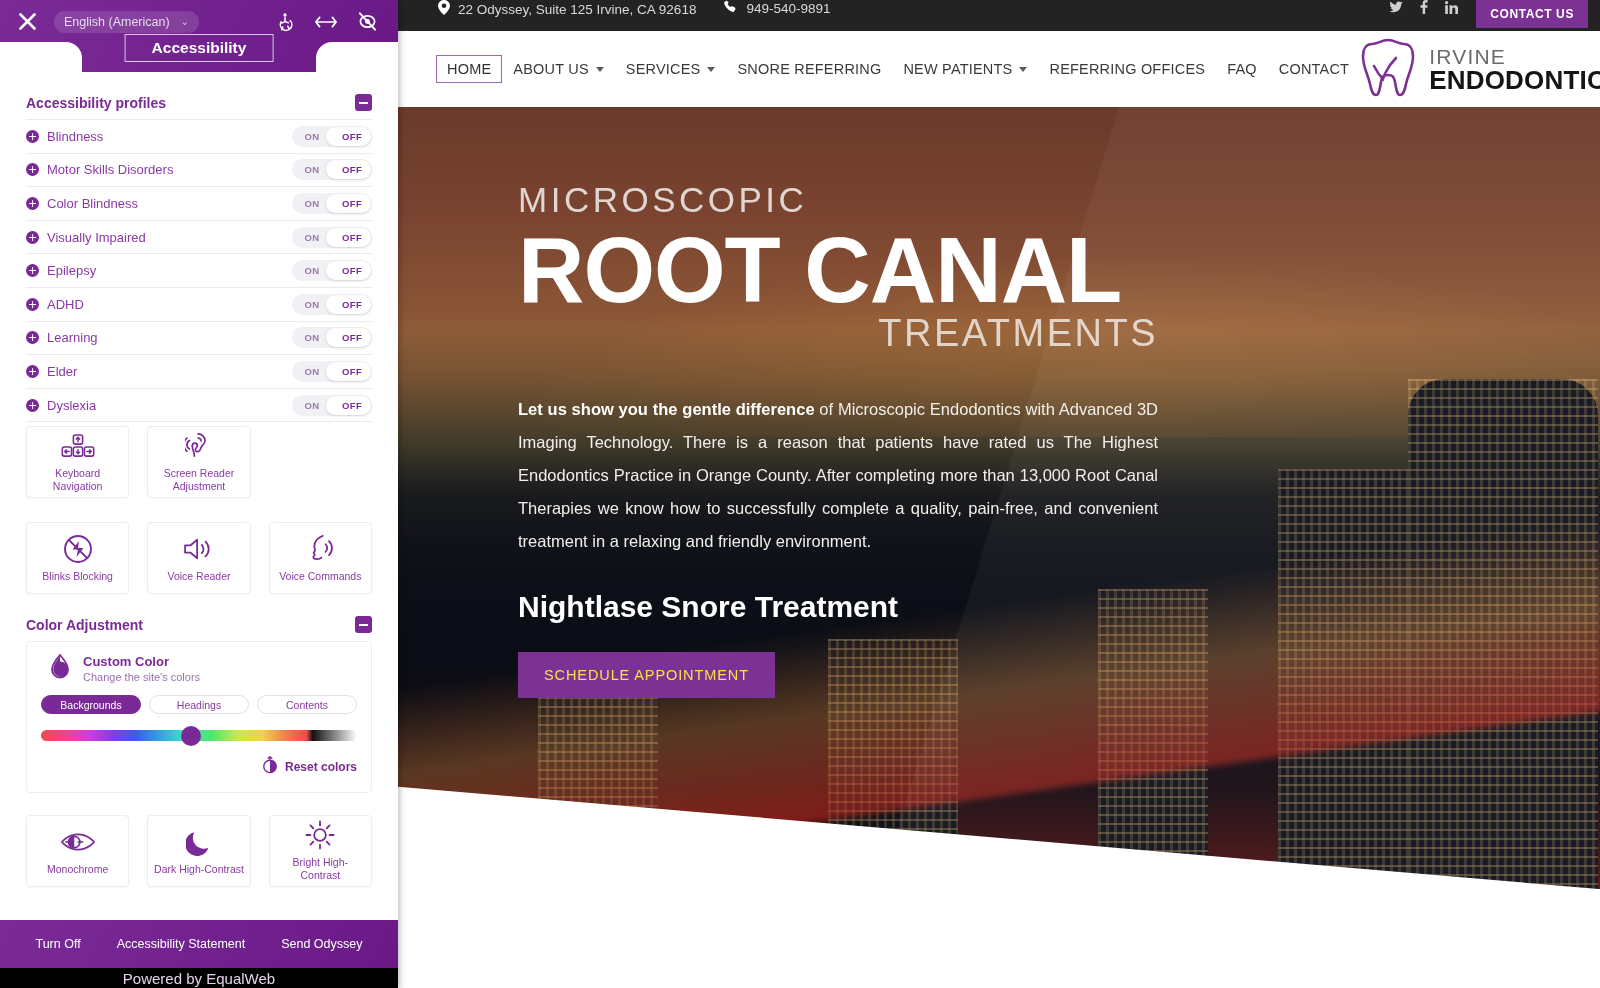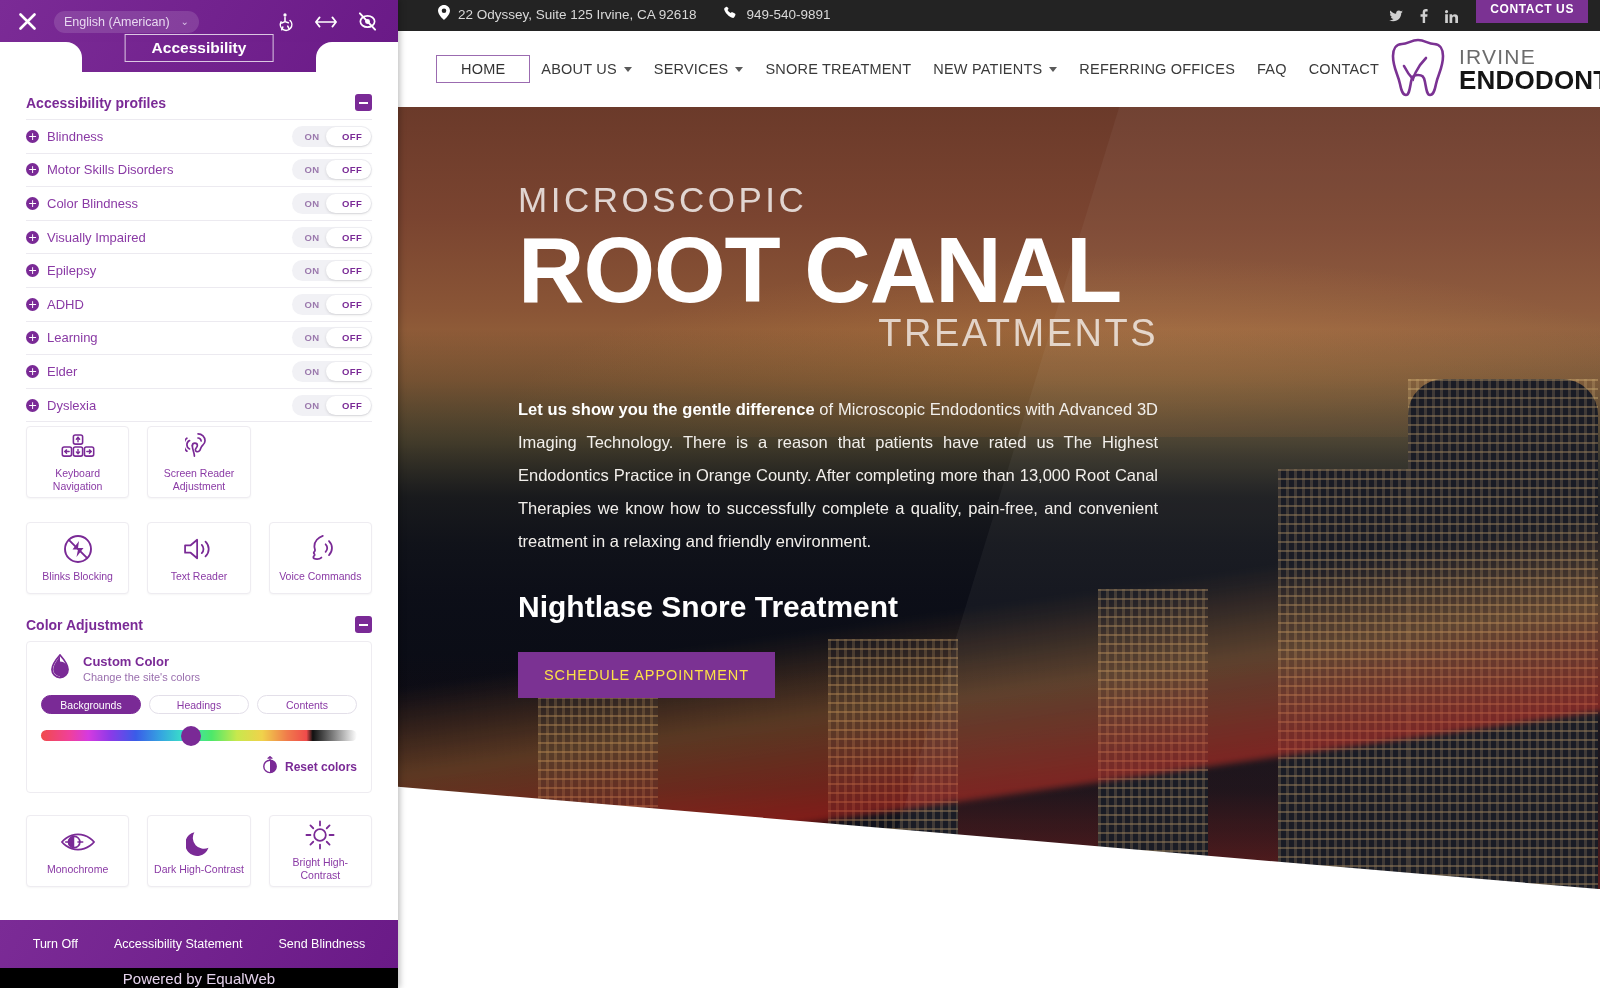--- a/index.html
+++ b/index.html
@@ -9,21 +9,21 @@
     background: #ffffff;
   }
   #root { position: relative; width: 1600px; height: 988px; }
 
   
   .site {
     position: absolute; left: 398px; top: 0; width: 1202px; height: 988px;
     background: #fff; overflow: hidden;
   }
   .topbar {
-    height: 31px; background: #232323; display: flex; align-items: flex-end;
+    height: 31px; background: #232323; display: flex; align-items: flex-start;
     padding: 0 12px 8px 40px; color: #d9d9d9; font-size: 13.5px;
   }
   .topbar .ti { display: flex; align-items: center; gap: 8px; margin-right: 28px; white-space: nowrap; }
   .topbar .ti svg { flex: none; }
   .topbar .spacer { flex: 1 1 auto; }
   .social { display: flex; align-items: center; gap: 17px; margin-right: 18px; }
   .social span { display: inline-flex; color: #cfcfcf; }
   .contact-btn {
     background: #7b3293; color: #fff; font-size: 12px; font-weight: bold;
     letter-spacing: .6px; padding: 7px 14px; border: none; cursor: pointer;
@@ -31,21 +31,21 @@
 
   .navbar {
     height: 76px; background: #fff; display: flex; align-items: center;
     padding: 0 20px 0 38px;
   }
   .nav { display: flex; align-items: center; gap: 0px; }
   .nav a {
     color: #3a3a3a; font-size: 14.5px; letter-spacing: .2px; text-decoration: none;
     padding: 6px 11px; display: inline-flex; align-items: center; gap: 7px; white-space: nowrap;
   }
-  .nav a.active { border: 1px solid #9b6bb0; color: #333; padding: 5px 24px; justify-content: center; }
+  .nav a.active { border: 1px solid #9b6bb0; color: #333; padding: 5px 10px; justify-content: center; }
   .caret { width: 0; height: 0; border-left: 4px solid transparent; border-right: 4px solid transparent; border-top: 5px solid #5a5a5a; display: inline-block; }
   .logo-wrap { margin-left: auto; display: flex; align-items: center; gap: 13px; padding-right: 48px; }
   .logo-text { line-height: 1; }
   .logo-text .l1 { font-size: 21px; color: #6c6c6c; letter-spacing: 1.2px; }
   .logo-text .l2 { font-size: 26px; color: #151515; font-weight: bold; letter-spacing: .2px; }
 
   
   .hero {
     position: relative; height: 782px; overflow: hidden;
     background:
@@ -286,21 +286,21 @@
           </a>
         <a href="#">
             <span>ABOUT US</span>
             <i class="caret"></i>
           </a>
         <a href="#">
             <span>SERVICES</span>
             <i class="caret"></i>
           </a>
         <a href="#">
-            <span>SNORE TREATMENT</span>
+            <span>SNORE REFERRING</span>
           </a>
         <a href="#">
             <span>NEW PATIENTS</span>
             <i class="caret"></i>
           </a>
         <a href="#">
             <span>REFERRING OFFICES</span>
           </a>
         <a href="#">
             <span>FAQ</span>
@@ -521,21 +521,21 @@
           </div>
           <div class="cl">Blinks Blocking</div>
         </div>
         <div class="card">
           <div class="ci">
             <svg width="32" height="26" viewBox="0 0 34 28">
               <path d="M2 10h6l7-6v20l-7-6H2V10z" fill="none" stroke="#7a2a96" stroke-width="1.9" stroke-linejoin="round"></path>
               <path d="M20 9.5a6.5 6.5 0 010 9M24 6a11 11 0 010 16" fill="none" stroke="#7a2a96" stroke-width="1.9" stroke-linecap="round"></path>
             </svg>
           </div>
-          <div class="cl">Text Reader</div>
+          <div class="cl">Voice Reader</div>
         </div>
         <div class="card">
           <div class="ci">
             <svg width="30" height="30" viewBox="0 0 32 32">
               <path d="M19 2c-5 1.5-9 6-9 11 0 2 .7 3 .7 4.4 0 1.2-1.4 1.4-1.4 2.7 0 .9 1 1.2 1 2.2 0 1-1.4 1.2-1.4 2.4 0 1.4 1.6 2 4 2 2 0 3.6-.6 4.6-1.6" fill="none" stroke="#7a2a96" stroke-width="1.9" stroke-linecap="round" stroke-linejoin="round"></path>
               <path d="M22 11a5.5 5.5 0 010 8M25.6 7.5a10.5 10.5 0 010 15" fill="none" stroke="#7a2a96" stroke-width="1.9" stroke-linecap="round"></path>
             </svg>
           </div>
           <div class="cl">Voice Commands</div>
         </div>
@@ -614,19 +614,19 @@
           </div>
           <div class="cl">Bright High-Contrast</div>
         </div>
       </div>
     </div>
 
     <div class="p-foot">
       <div class="foot-links">
         <a href="#">Turn Off</a>
         <a href="#">Accessibility Statement</a>
-        <a href="#">Send Blindness</a>
+        <a href="#">Send Odyssey</a>
       </div>
       <div class="powered">Powered by EqualWeb</div>
     </div>
   </div>
 
 </div>
 
 </body></html>

